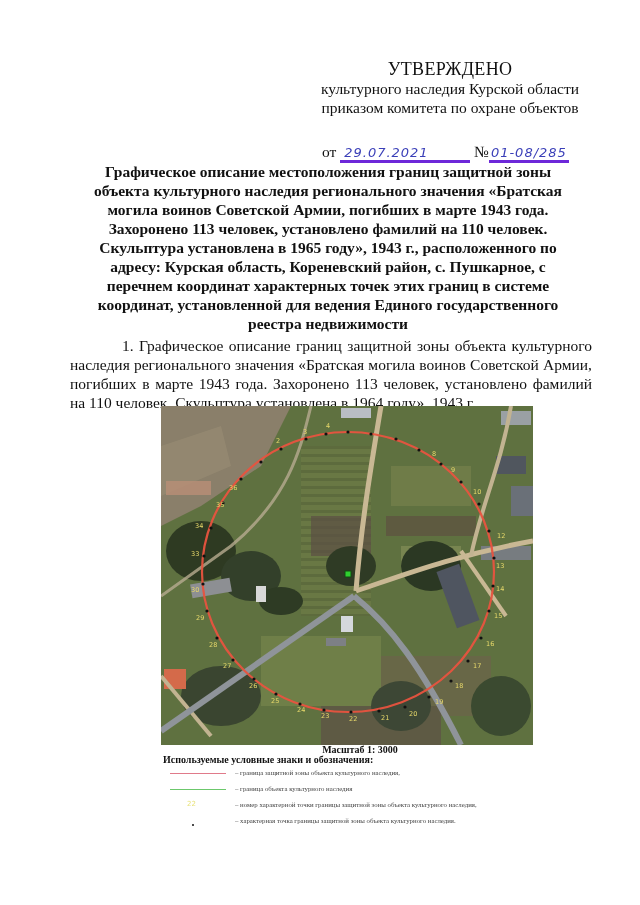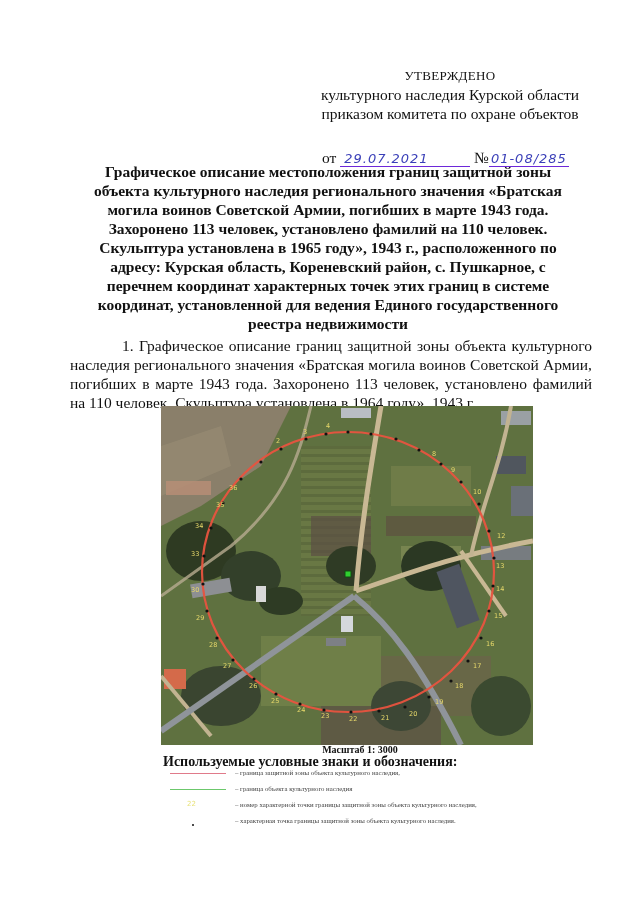--- a/index.html
+++ b/index.html
@@ -1,37 +1,37 @@
 <!DOCTYPE html>
 <html><head>
   <meta charset="utf-8">
   <style>
     * { margin: 0; padding: 0; box-sizing: border-box; }
     html, body { width: 640px; height: 905px; background: #ffffff; overflow: hidden; }
     body { position: relative; font-family: "Liberation Serif", "DejaVu Serif", serif; color: #111; }
 
     .approval { position: absolute; left: 300px; top: 60px; width: 300px; text-align: center; font-size: 15.5px; line-height: 19px; }
-    .approval .title { font-size: 13px; letter-spacing: 0.3px; margin-top: 6px; }
+    .approval .title { font-size: 18px; letter-spacing: 0.3px; }
     .approval .line { white-space: nowrap; }
     .approval .sign-row { position: relative; height: 20px; text-align: left; padding-left: 22px; white-space: nowrap; }
     .approval .hand { font-family: "DejaVu Sans", sans-serif; font-style: italic; color: #3a3fb8; font-size: 13px; letter-spacing: 1px; }
-    .approval .underline { display: inline-block; border-bottom: 1px solid #6d28d9; vertical-align: baseline; line-height: 14px; }
+    .approval .underline { display: inline-block; border-bottom: 3px solid #6d28d9; vertical-align: baseline; line-height: 14px; }
     .approval .date-field { width: 130px; padding-left: 4px; }
     .approval .num-field { width: 80px; padding-left: 2px; margin-top: 28px; }
 
     .heading { position: absolute; left: 78px; top: 162px; width: 500px; text-align: center; font-weight: bold; font-size: 15.5px; line-height: 19px; }
 
     .para { position: absolute; left: 70px; top: 336px; width: 522px; font-size: 15.5px; line-height: 19px; text-align: justify; }
     .para .indent { display: inline-block; width: 52px; }
 
     .map { position: absolute; left: 161px; top: 406px; width: 372px; height: 339px; overflow: hidden; background: #556b3a; }
     .map svg { display: block; }
 
     .scale { position: absolute; left: 300px; top: 744px; width: 120px; text-align: center; font-size: 10px; font-weight: bold; }
-    .legend-title { position: absolute; left: 163px; top: 754px; font-size: 14px; font-weight: bold; }
+    .legend-title { position: absolute; left: 163px; top: 754px; font-size: 10px; font-weight: bold; }
     .legend-row { position: absolute; left: 160px; width: 360px; height: 14px; font-size: 6.8px; color: #444; }
     .legend-row .sym { position: absolute; left: 0; top: 0; width: 66px; height: 14px; }
     .legend-row .txt { position: absolute; left: 75px; top: 2px; white-space: nowrap; }
     .sym-line { position: absolute; left: 10px; top: 6px; width: 56px; height: 1px; }
     .sym-num { position: absolute; left: 27px; top: 1px; font-size: 7px; color: #e8e27a; font-family: "DejaVu Sans", sans-serif; }
     .sym-dot { position: absolute; left: 32px; top: 9px; width: 2px; height: 2px; background: #111; border-radius: 50%; }
   </style>
 </head>
 <body>
 

